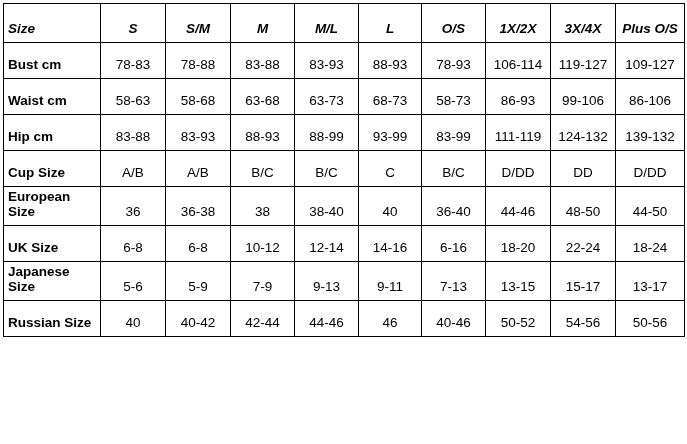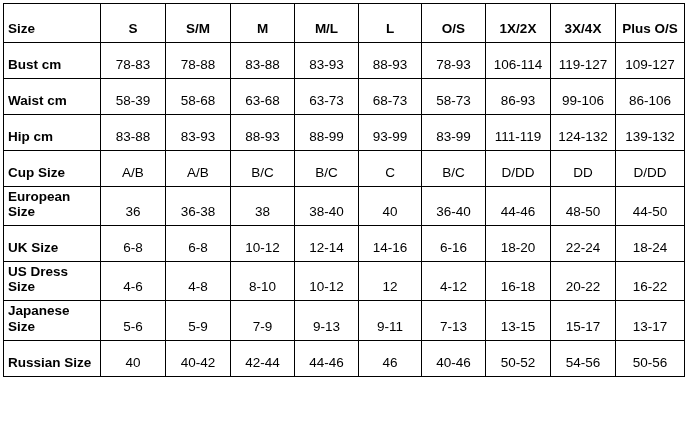--- a/index.html
+++ b/index.html
@@ -22,21 +22,21 @@
   }
   .size-chart th, .size-chart td {
     border: 1px solid var(--border-color, #000);
     vertical-align: bottom;
     padding: 2px 2px 6px 2px;
     font-size: 13.5px;
     line-height: 1.12;
     overflow: hidden;
   }
   .size-chart thead tr.group-header { height: 40px; }
-  .size-chart thead tr.col-header   { height: 39px; }
+  .size-chart thead tr.col-header   { height: 39px; font-style: italic; }
   .size-chart tbody tr              { height: 36px; }
   .size-chart th { font-weight: 700; text-align: center; }
   .size-chart td { font-weight: 400; text-align: center; }
   .size-chart th.row-label {
     text-align: left;
     padding-left: 4px;
   }
   .size-chart th.corner { border: 1px solid var(--border-color, #000); }
 </style>
 </head>
@@ -77,21 +77,21 @@
         <td>83-88</td>
         <td>83-93</td>
         <td>88-93</td>
         <td>78-93</td>
         <td>106-114</td>
         <td>119-127</td>
         <td>109-127</td>
       </tr>
       <tr>
         <th class="row-label">Waist cm</th>
-        <td>58-39</td>
+        <td>58-63</td>
         <td>58-68</td>
         <td>63-68</td>
         <td>63-73</td>
         <td>68-73</td>
         <td>58-73</td>
         <td>86-93</td>
         <td>99-106</td>
         <td>86-106</td>
       </tr>
       <tr>
@@ -136,32 +136,20 @@
         <td>6-8</td>
         <td>10-12</td>
         <td>12-14</td>
         <td>14-16</td>
         <td>6-16</td>
         <td>18-20</td>
         <td>22-24</td>
         <td>18-24</td>
       </tr>
       <tr>
-        <th class="row-label">US Dress Size</th>
-        <td>4-6</td>
-        <td>4-8</td>
-        <td>8-10</td>
-        <td>10-12</td>
-        <td>12</td>
-        <td>4-12</td>
-        <td>16-18</td>
-        <td>20-22</td>
-        <td>16-22</td>
-      </tr>
-      <tr>
         <th class="row-label">Japanese Size</th>
         <td>5-6</td>
         <td>5-9</td>
         <td>7-9</td>
         <td>9-13</td>
         <td>9-11</td>
         <td>7-13</td>
         <td>13-15</td>
         <td>15-17</td>
         <td>13-17</td>

